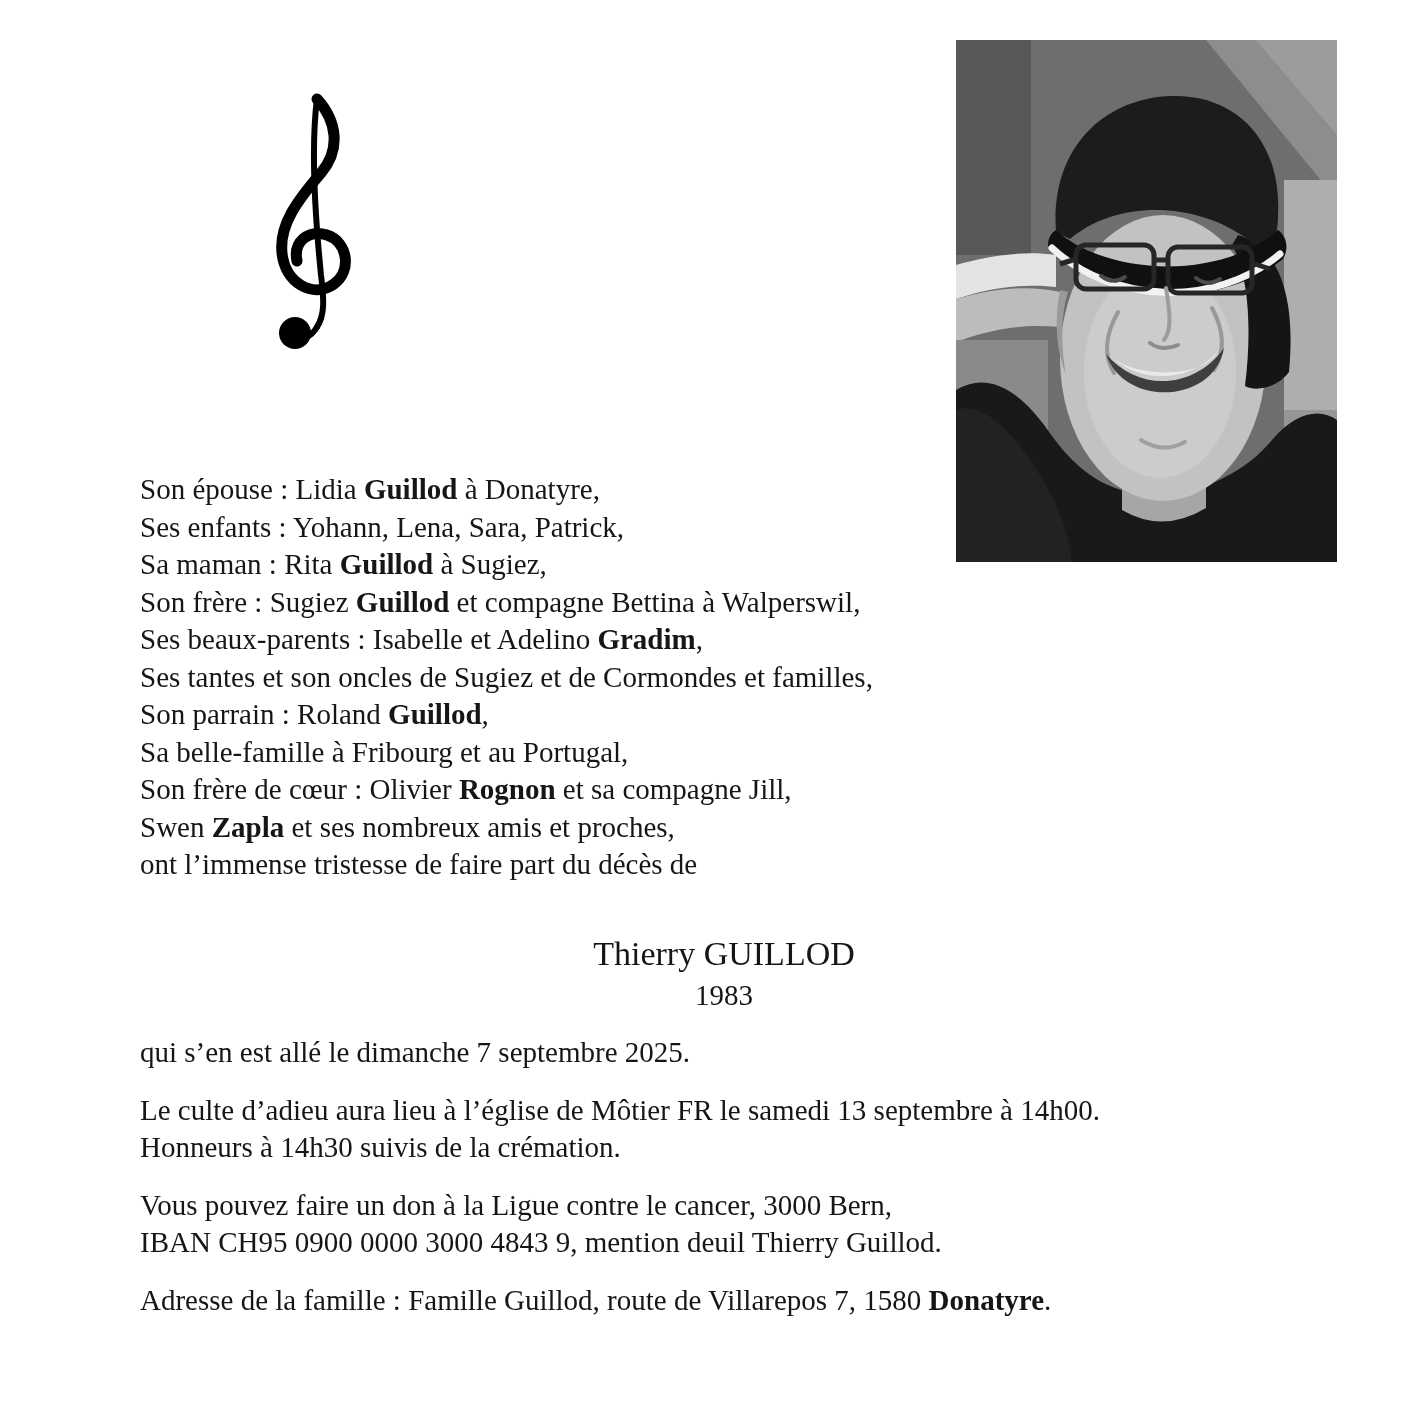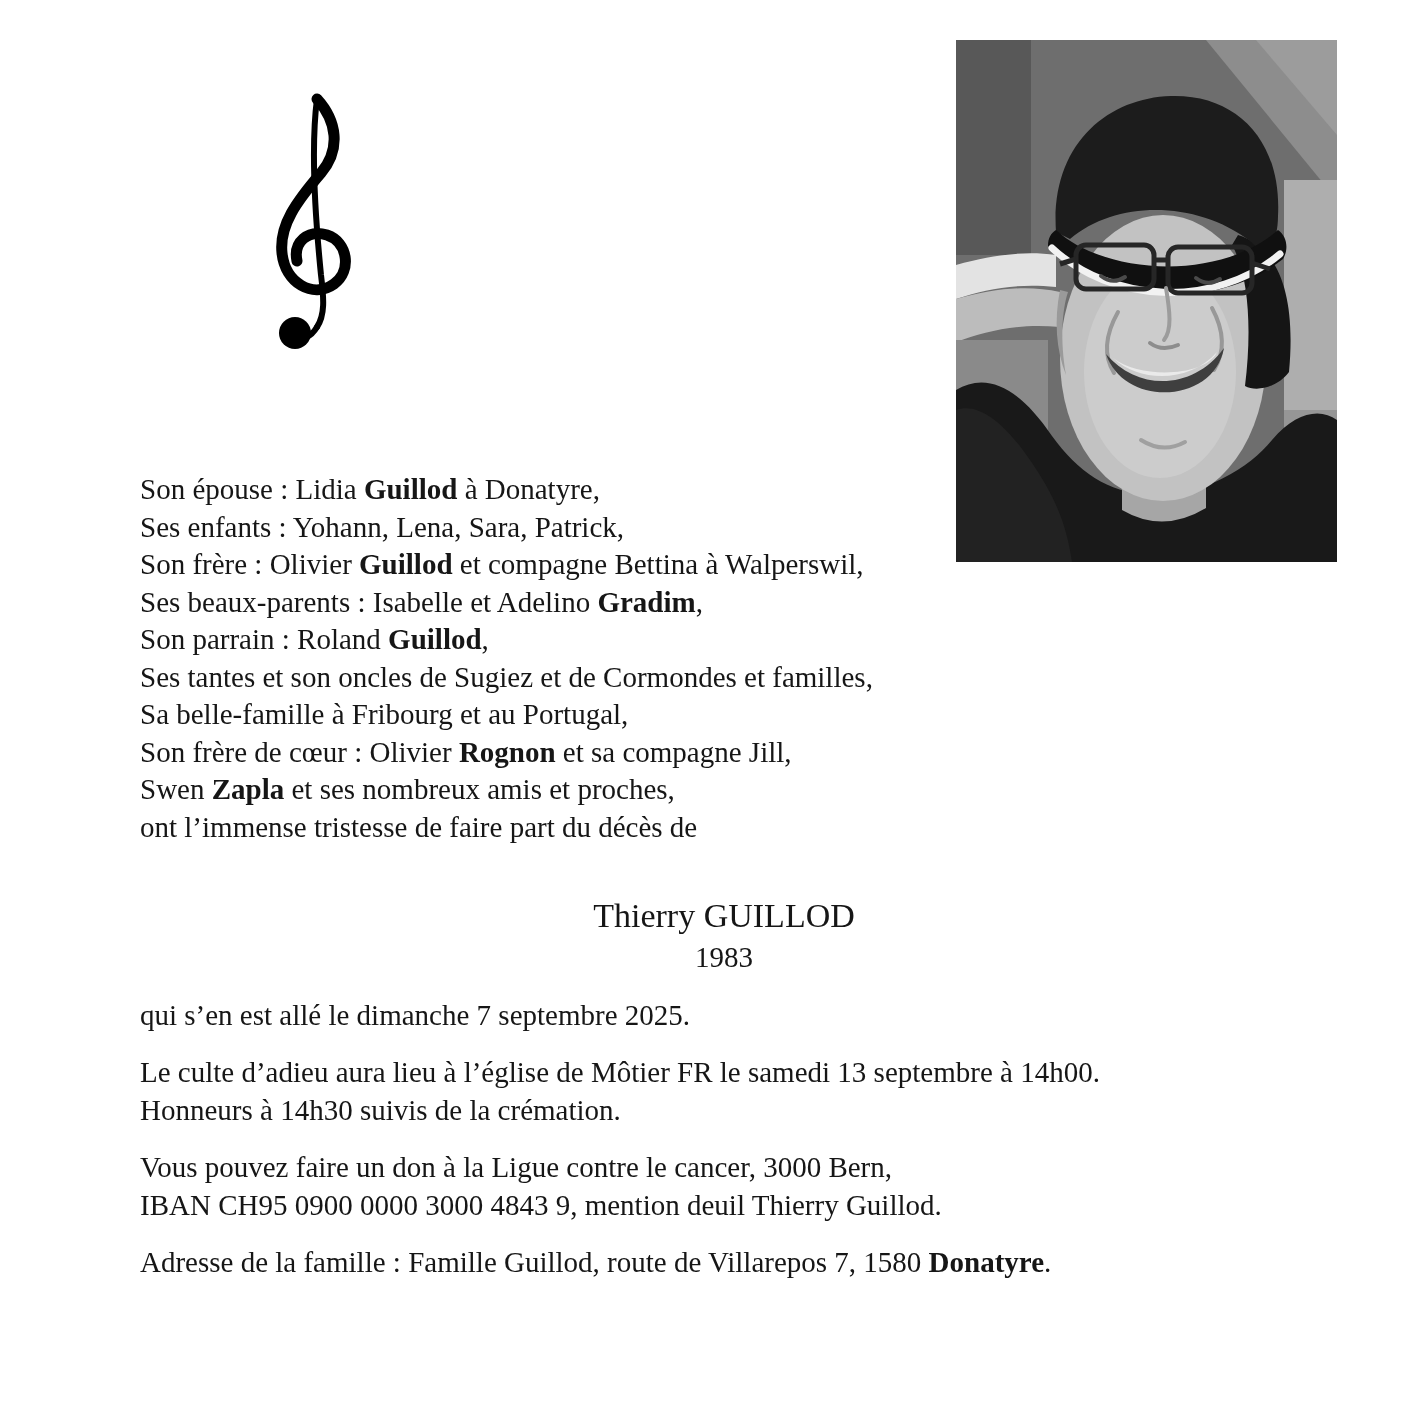--- a/index.html
+++ b/index.html
@@ -124,24 +124,25 @@
       <path d="M157 318 C185 344 235 342 261 312 C250 336 186 340 157 318 Z" fill="#eaeaea"></path>
 
       <path d="M185 400 q22 14 44 2" stroke="#a0a0a0" stroke-width="4" fill="none" stroke-linecap="round"></path>
     </svg>
   </div>
 
   <div class="content">
     <div class="family">
         <div class="line"><span>Son épouse : Lidia </span><span class="b">Guillod</span><span> à Donatyre,</span></div>
         <div class="line"><span>Ses enfants : Yohann, Lena, Sara, Patrick,</span></div>
-        <div class="line"><span>Son frère : Olivier </span><span class="b">Guillod</span><span> et compagne Bettina à Walperswil,</span></div>
+        <div class="line"><span>Sa maman : Rita </span><span class="b">Guillod</span><span> à Sugiez,</span></div>
+        <div class="line"><span>Son frère : Sugiez </span><span class="b">Guillod</span><span> et compagne Bettina à Walperswil,</span></div>
         <div class="line"><span>Ses beaux-parents : Isabelle et Adelino </span><span class="b">Gradim</span><span>,</span></div>
+        <div class="line"><span>Ses tantes et son oncles de Sugiez et de Cormondes et familles,</span></div>
         <div class="line"><span>Son parrain : Roland </span><span class="b">Guillod</span><span>,</span></div>
-        <div class="line"><span>Ses tantes et son oncles de Sugiez et de Cormondes et familles,</span></div>
         <div class="line"><span>Sa belle-famille à Fribourg et au Portugal,</span></div>
         <div class="line"><span>Son frère de cœur : Olivier </span><span class="b">Rognon</span><span> et sa compagne Jill,</span></div>
         <div class="line"><span>Swen </span><span class="b">Zapla</span><span> et ses nombreux amis et proches,</span></div>
         <div class="line"><span>ont l’immense tristesse de faire part du décès de</span></div>
       </div>
 
     <div class="name">Thierry GUILLOD</div>
     <div class="year">1983</div>
 
     <div id="paras">

